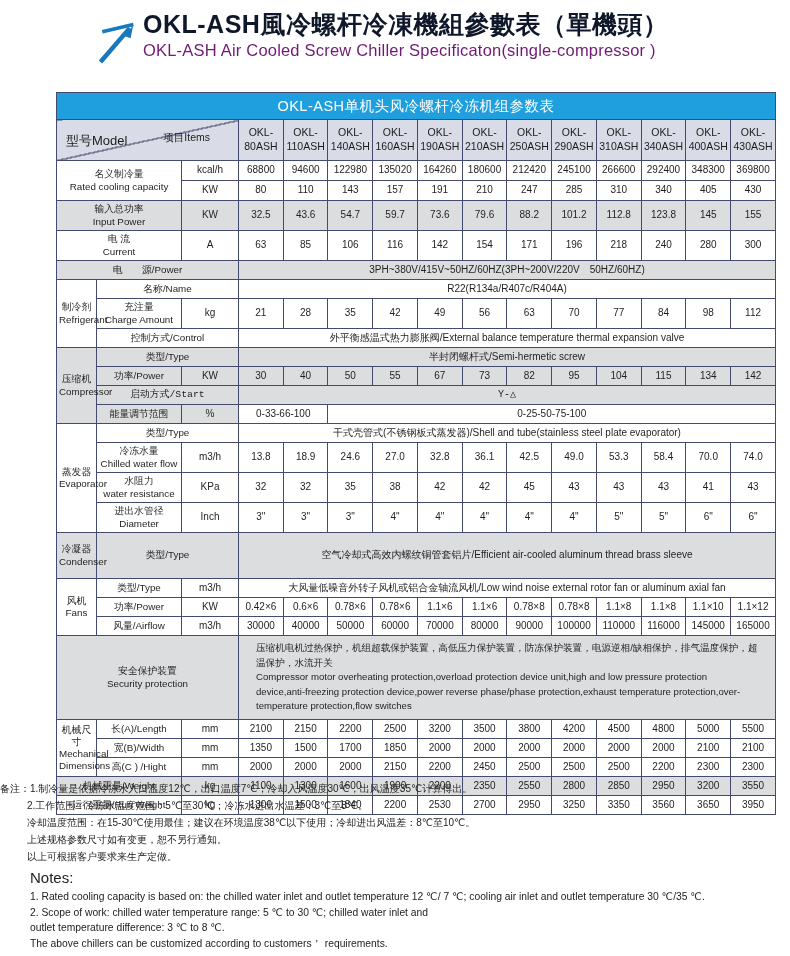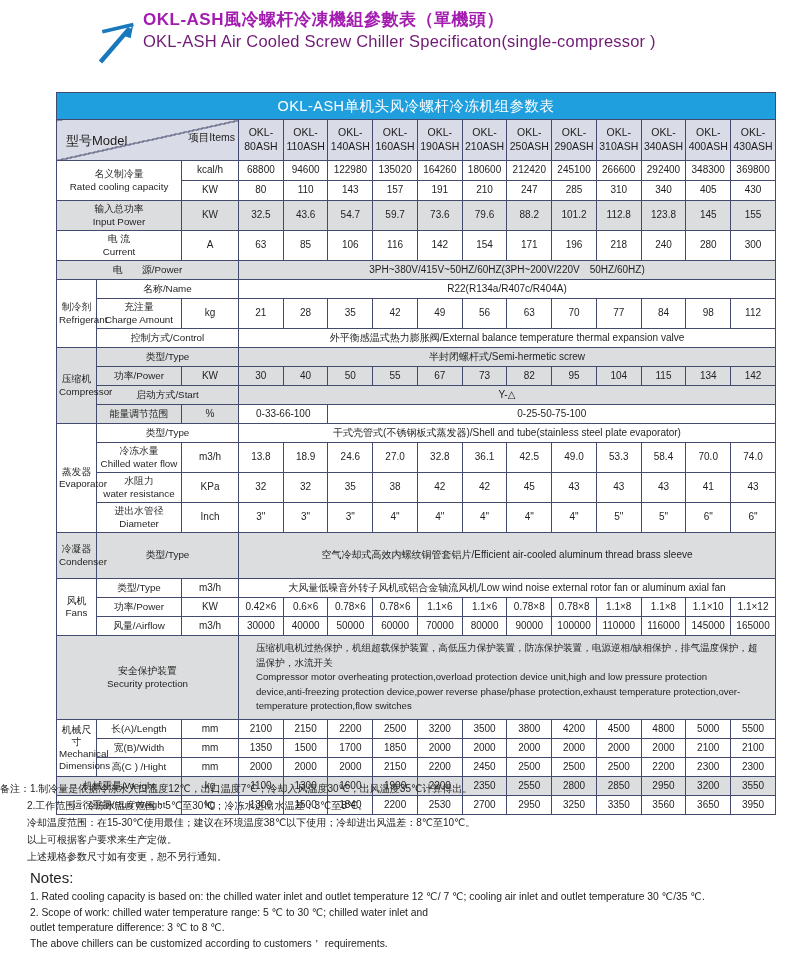--- a/index.html
+++ b/index.html
@@ -7,21 +7,21 @@
     width:790px;height:956px;background:#ffffff;overflow:hidden;
     font-family:"Liberation Sans","DejaVu Sans",sans-serif;
     -webkit-font-smoothing:antialiased;
   }
   .page{position:relative;width:790px;height:956px;}
 
   
   .doc-header{position:absolute;left:95px;top:10px;display:flex;align-items:flex-start;}
   .logo{width:42px;height:48px;margin-top:6px;flex:0 0 auto;}
   .titles{margin-left:6px;}
-  .title-zh{font-size:17px;font-weight:600;color:#a21caf;letter-spacing:0.5px;line-height:1.15;}
+  .title-zh{font-size:25px;font-weight:600;color:#0f172a;letter-spacing:0.5px;line-height:1.15;}
   .title-en{font-size:16.5px;font-weight:400;color:#701a75;margin-top:2px;letter-spacing:0.2px;}
 
   
   .table-wrap{position:absolute;left:56px;top:92px;width:720px;}
   .blue-bar{
     box-sizing:border-box;border:1.5px solid var(--border);border-bottom:none;
     background:var(--accent);color:#ffffff;text-align:center;
     font-size:14.5px;font-weight:500;padding:4px 0 3px 0;letter-spacing:0.5px;
   }
   table.spec{width:720px;border-collapse:collapse;table-layout:fixed;border:1.5px solid var(--border);}
@@ -29,21 +29,21 @@
   th,td{border:1px solid var(--border);color:var(--text);}
   thead th{
     background:var(--headbg);font-weight:normal;font-size:10.5px;line-height:1.3;
     height:40px;text-align:center;vertical-align:middle;padding:0;color:#1c1c1c;
   }
   th.corner{position:relative;
     background-image:linear-gradient(to bottom right,transparent calc(50% - 0.6px),var(--border) calc(50% - 0.6px),var(--border) calc(50% + 0.6px),transparent calc(50% + 0.6px));
     background-color:var(--headbg);
   }
   .corner-model{position:absolute;left:9px;top:13px;font-size:13px;}
-  .corner-items{position:absolute;right:3px;top:11px;font-size:10.5px;}
+  .corner-items{position:absolute;right:28px;top:11px;font-size:10.5px;}
   tbody td{
     text-align:center;vertical-align:middle;font-size:10px;line-height:1.25;
     padding:1px 2px;white-space:pre-line;
   }
   td.w{background:#ffffff;} td.g{background:var(--shade);}
   td.lbl{font-size:9.8px;}
   td.sec{text-align:left;padding:4px 17px;font-size:9.6px;line-height:1.52;}
 
   
   .notes{position:absolute;left:0;top:780px;width:790px;color:#222;}
@@ -224,21 +224,21 @@
             <td class="g">55</td>
             <td class="g">67</td>
             <td class="g">73</td>
             <td class="g">82</td>
             <td class="g">95</td>
             <td class="g">104</td>
             <td class="g">115</td>
             <td class="g">134</td>
             <td class="g">142</td>
           </tr>
-          <tr style="height: 19px;">
+          <tr style="height: 19px; font-family: Liberation Mono, monospace;">
             <td colspan="2" class="g lbl">启动方式/Start</td>
             <td colspan="12" class="g">Y-△</td>
           </tr>
           <tr style="height: 19px;">
             <td class="g lbl">能量调节范围</td>
             <td class="g">%</td>
             <td colspan="2" class="w">0-33-66-100</td>
             <td colspan="10" class="w">0-25-50-75-100</td>
           </tr>
           <tr style="height: 19px;">
@@ -434,22 +434,22 @@
           </tr>
         </tbody>
     </table>
   </div>
 
   <div class="notes">
     <div class="notes-zh" id="notes-zh">
         <div>备注：1.制冷量是依据冷冻水入口温度12℃，出口温度7℃；冷却入风温度30℃，出风温度35℃计算得出。</div>
         <div class="ind">2.工作范围：冷冻水温度范围：5℃至30℃；冷冻水进出水温差：3℃至8℃。</div>
         <div class="ind">冷却温度范围：在15-30℃使用最佳；建议在环境温度38℃以下使用；冷却进出风温差：8℃至10℃。</div>
+        <div class="ind">上述规格参数尺寸如有变更，恕不另行通知。</div>
         <div class="ind">以上可根据客户要求来生产定做。</div>
-        <div class="ind">上述规格参数尺寸如有变更，恕不另行通知。</div>
       </div>
     <div class="notes-label">Notes:</div>
     <div class="notes-en" id="notes-en">
         <div>1. Rated cooling capacity is based on: the chilled water inlet and outlet temperature 12 ℃/ 7 ℃; cooling air inlet and outlet temperature 30 ℃/35 ℃.</div>
         <div>2. Scope of work: chilled water temperature range: 5 ℃ to 30 ℃; chilled water inlet and</div>
         <div>outlet temperature difference: 3 ℃ to 8 ℃.</div>
         <div> The above chillers can be customized according to customers＇  requirements.</div>
       </div>
   </div>
 

